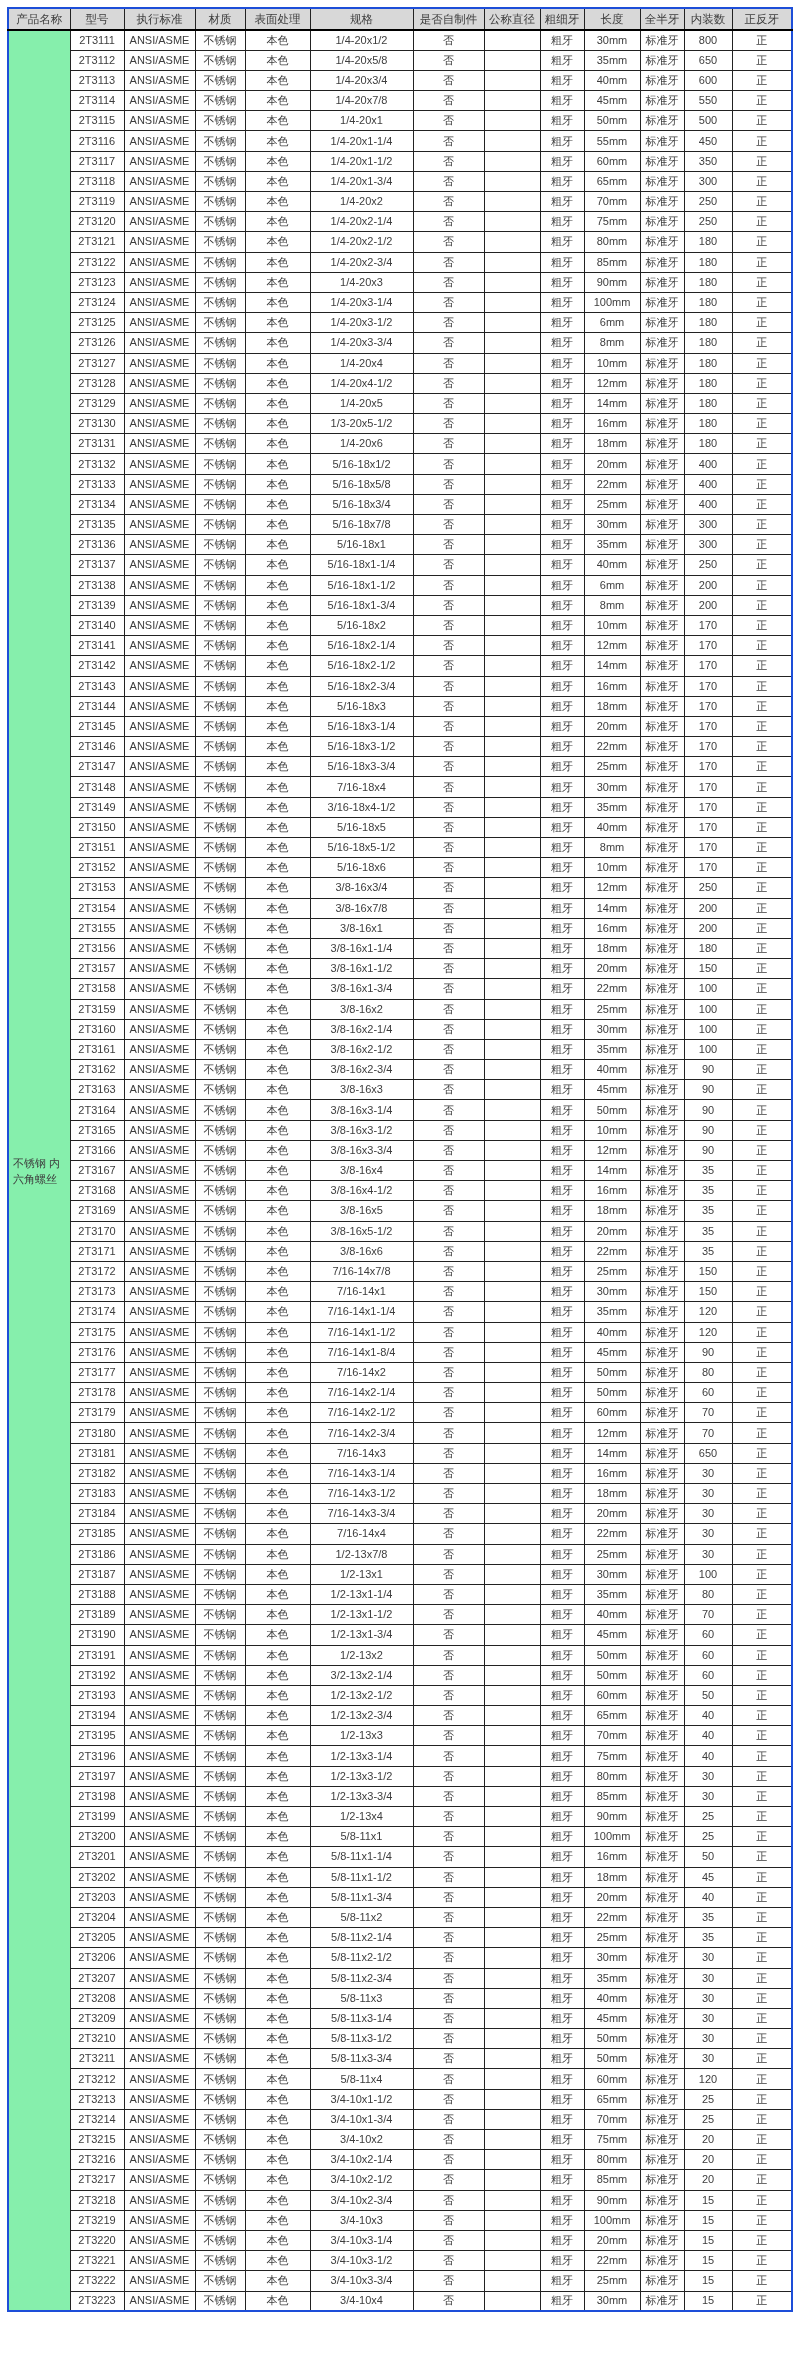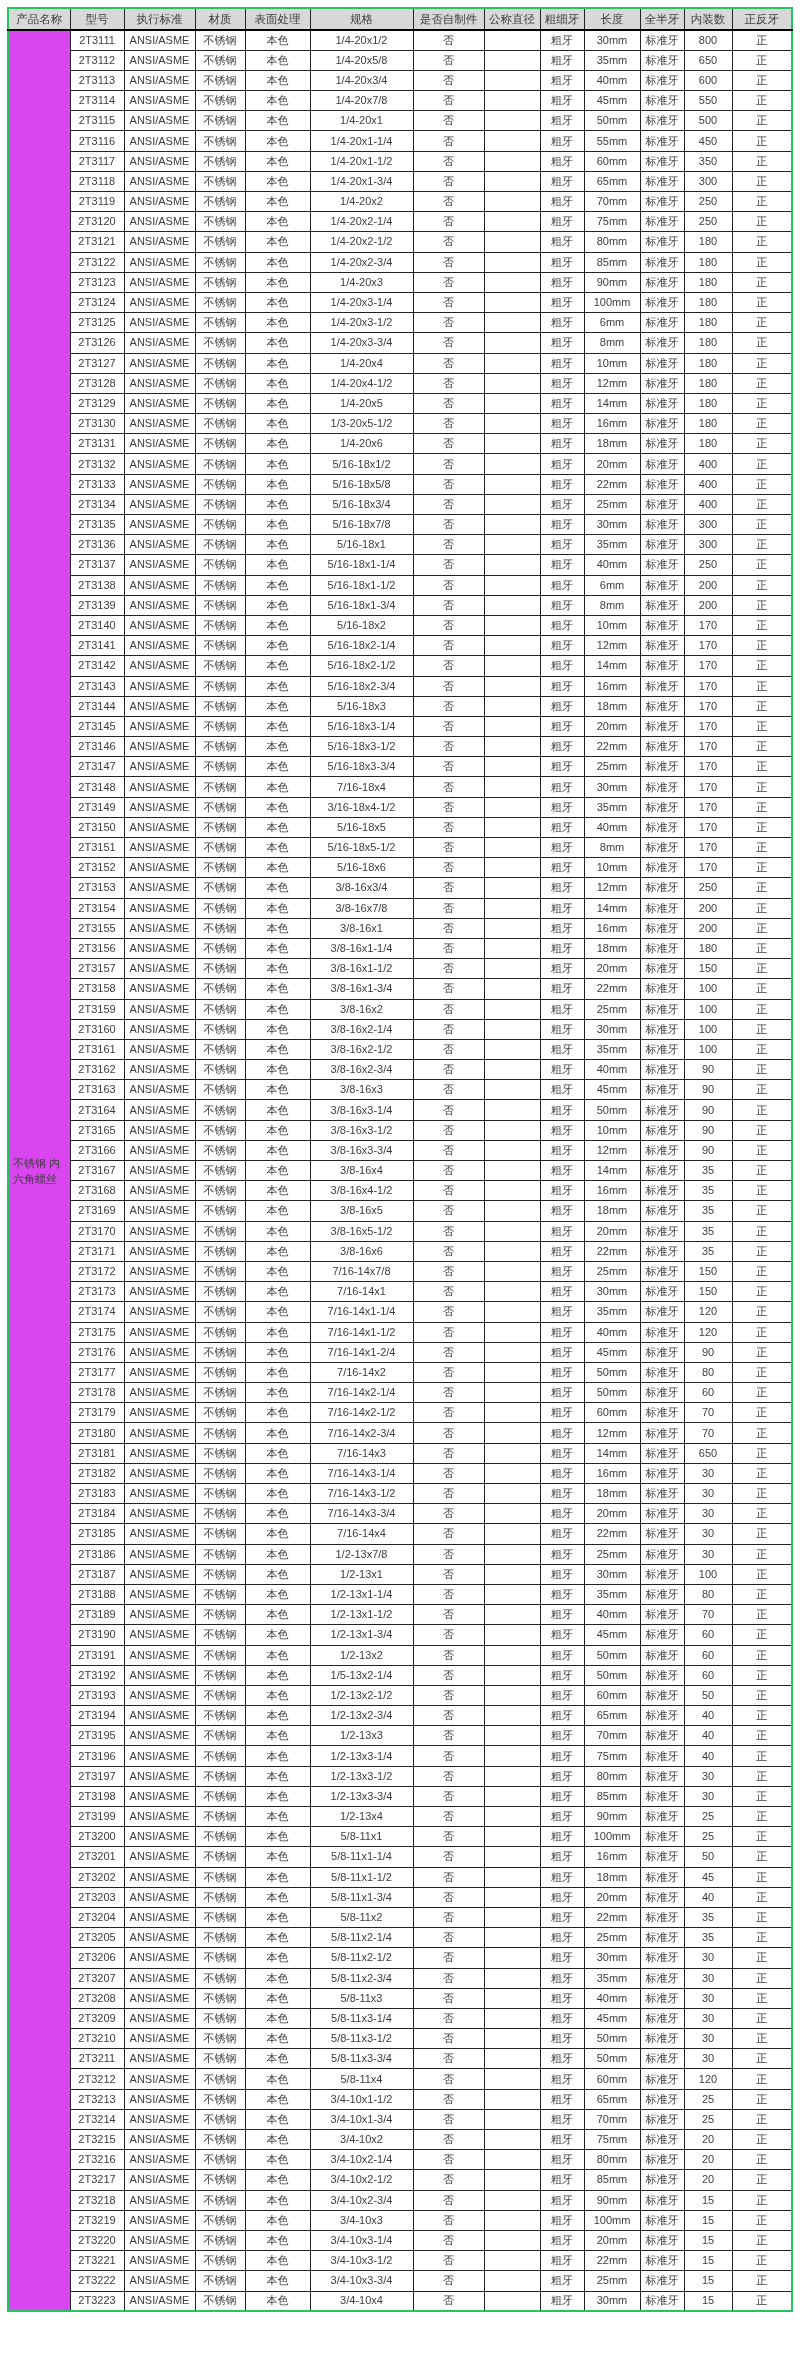--- a/index.html
+++ b/index.html
@@ -4,21 +4,21 @@
 <style>
   * { box-sizing: border-box; }
   html, body { margin: 0; padding: 0; background: #ffffff; }
   body { font-family: "Liberation Sans", sans-serif; }
   .page { padding: 7px 0 0 7px; height: 2370px; background: #ffffff; }
 
   table.tbl {
     border-collapse: collapse;
     table-layout: fixed;
     width: 786px;
-    border: 2px solid #22c55e;
+    border: 2px solid #1d4ed8;
   }
   .tbl th, .tbl td {
     border: 1px solid #222222;
     color: #3d3d3d;
     font-size: 11px;
     text-align: center;
     vertical-align: middle;
     padding: 0 1px;
     height: 20.2px;
     line-height: 13px;
@@ -31,21 +31,21 @@
     height: 22px;
     border-bottom: 2px solid #000000;
     font-weight: normal;
   }
   .tbl td.product-cell {
     white-space: normal;
     text-align: left;
     vertical-align: middle;
     padding: 0 4px;
     line-height: 16px;
-    background: #d946ef;
+    background: #86efac;
   }
 </style>
 </head>
 <body>
 
 <div class="page">
   <table class="tbl">
     <colgroup>
       <col style="width:62px">
         <col style="width:54px">
@@ -988,21 +988,21 @@
     <td>40mm</td>
     <td>标准牙</td>
     <td>120</td>
     <td>正</td>
   </tr>
         <tr>
     <td>2T3176</td>
     <td>ANSI/ASME</td>
     <td>不锈钢</td>
     <td>本色</td>
-    <td>7/16-14x1-2/4</td>
+    <td>7/16-14x1-8/4</td>
     <td>否</td>
     <td></td>
     <td>粗牙</td>
     <td>45mm</td>
     <td>标准牙</td>
     <td>90</td>
     <td>正</td>
   </tr>
         <tr>
     <td>2T3177</td>
@@ -1212,21 +1212,21 @@
     <td>50mm</td>
     <td>标准牙</td>
     <td>60</td>
     <td>正</td>
   </tr>
         <tr>
     <td>2T3192</td>
     <td>ANSI/ASME</td>
     <td>不锈钢</td>
     <td>本色</td>
-    <td>1/5-13x2-1/4</td>
+    <td>3/2-13x2-1/4</td>
     <td>否</td>
     <td></td>
     <td>粗牙</td>
     <td>50mm</td>
     <td>标准牙</td>
     <td>60</td>
     <td>正</td>
   </tr>
         <tr>
     <td>2T3193</td>

